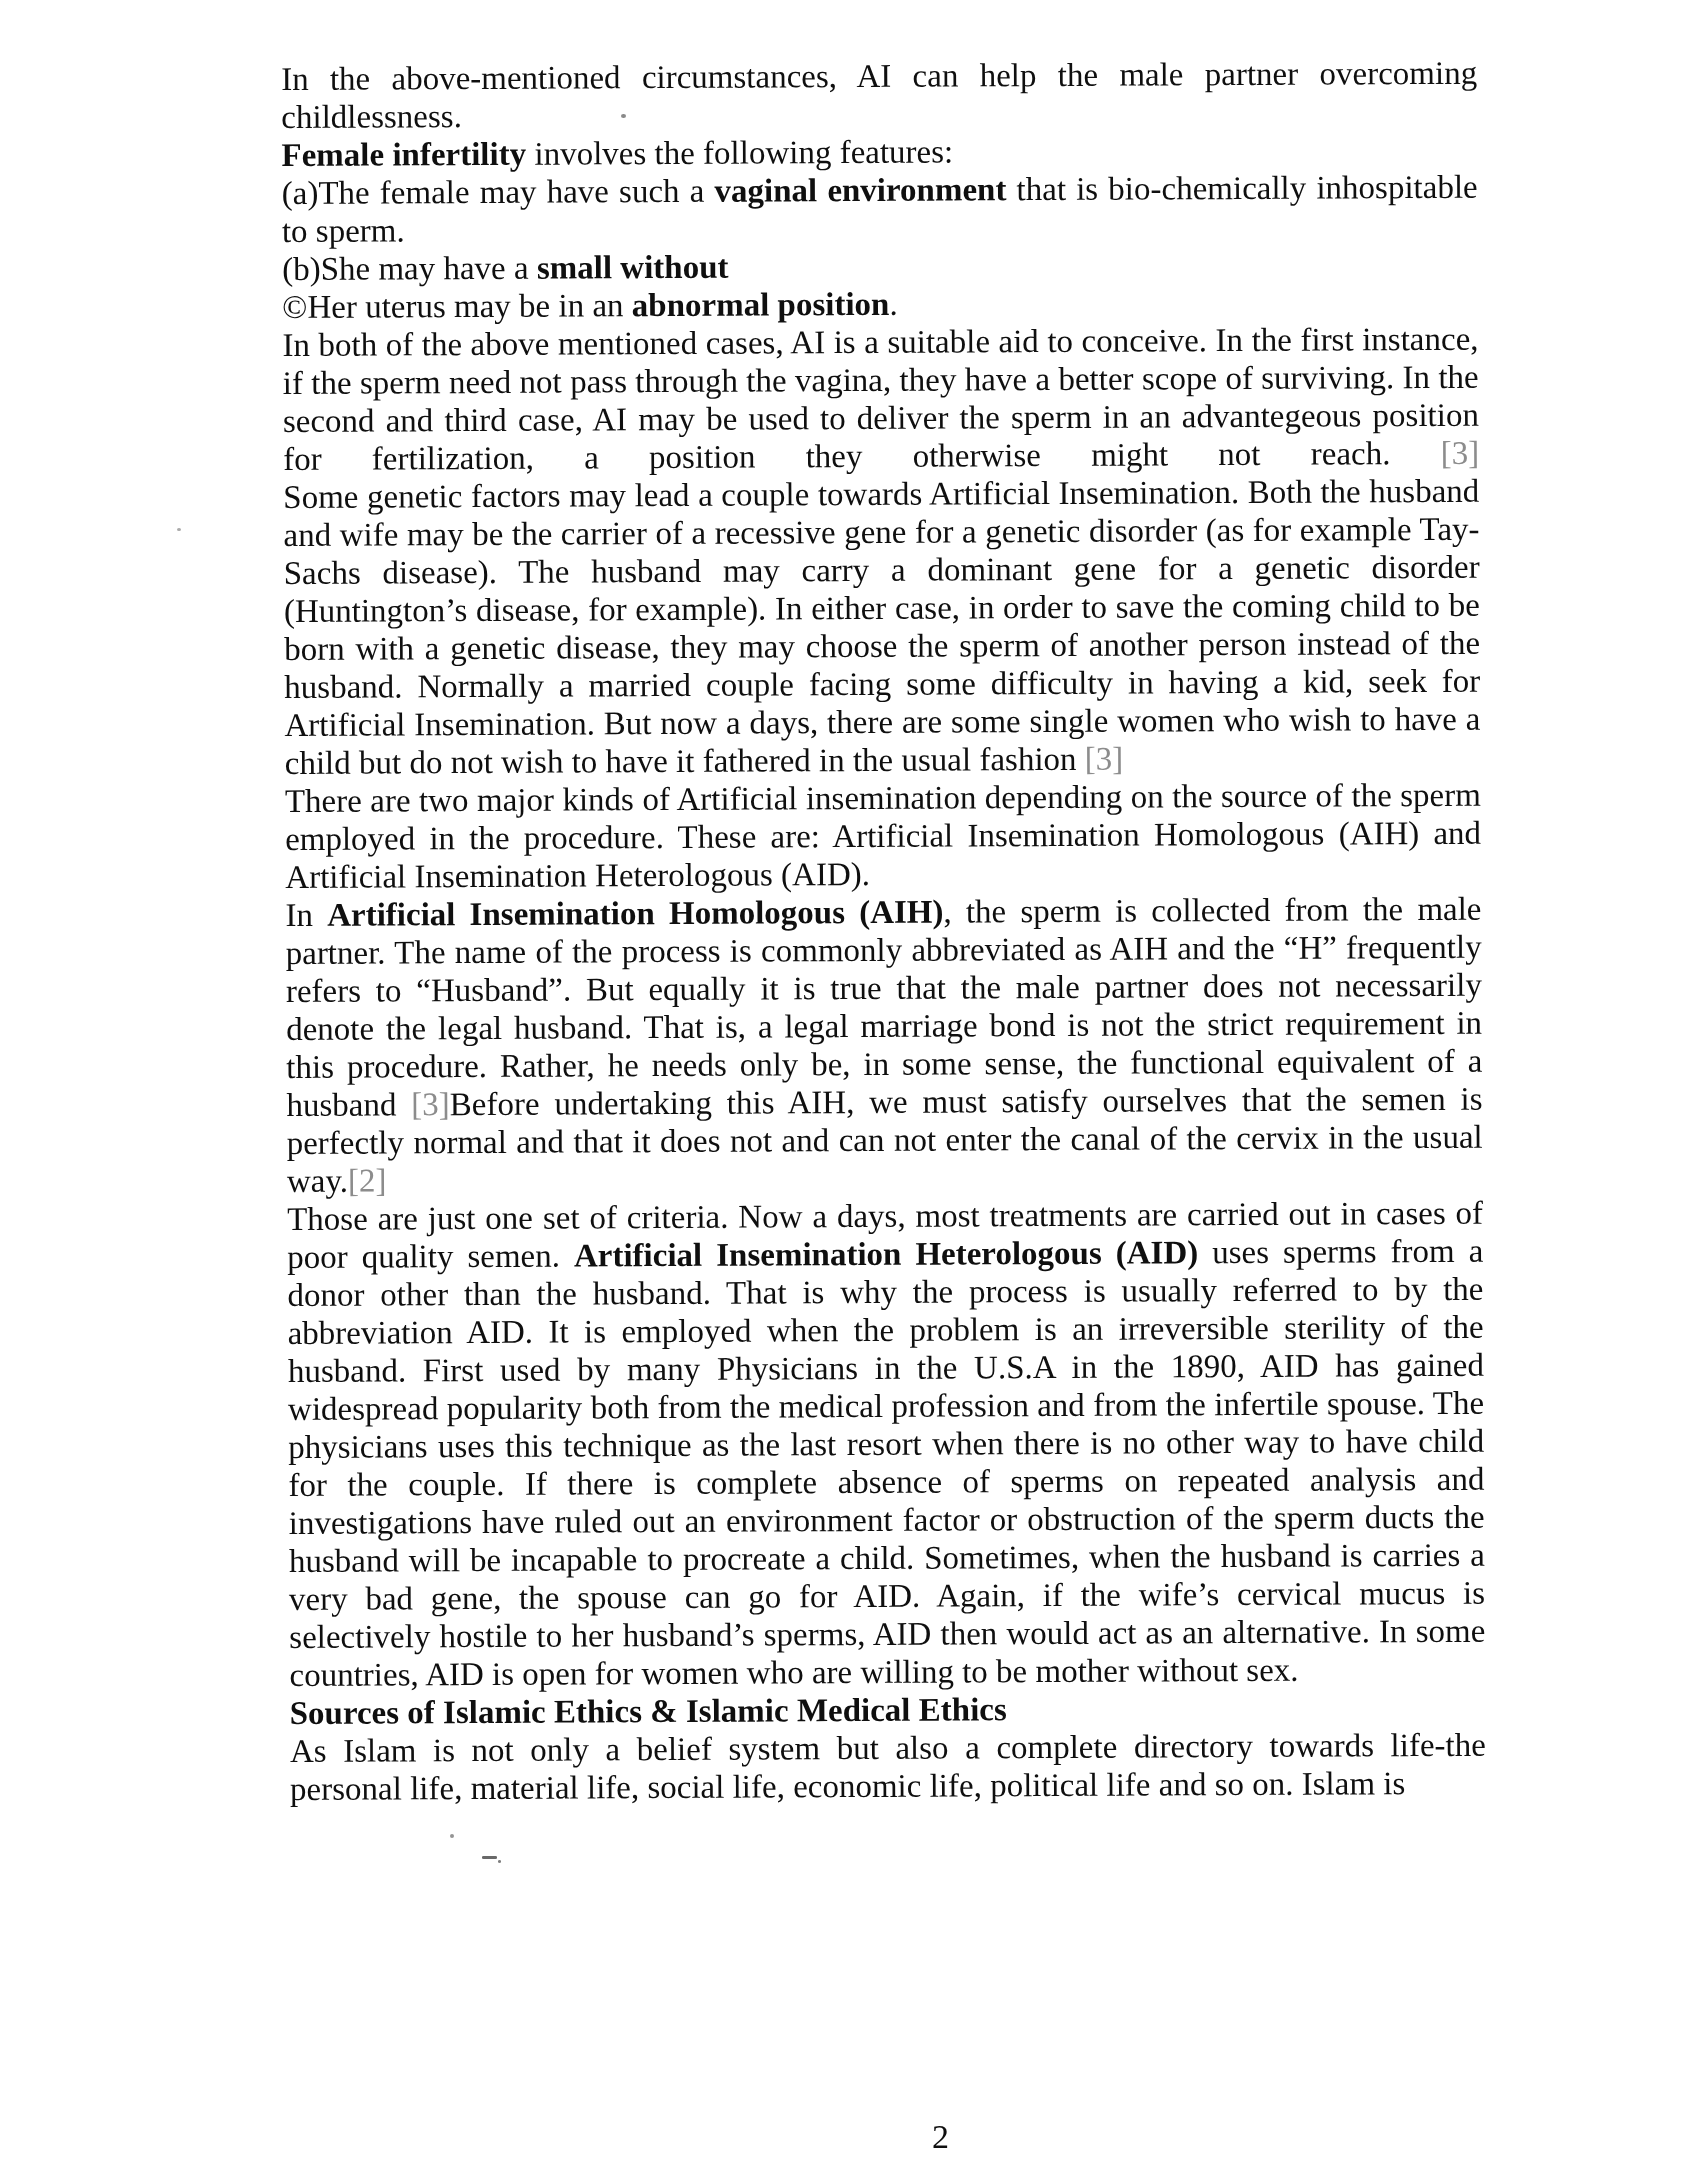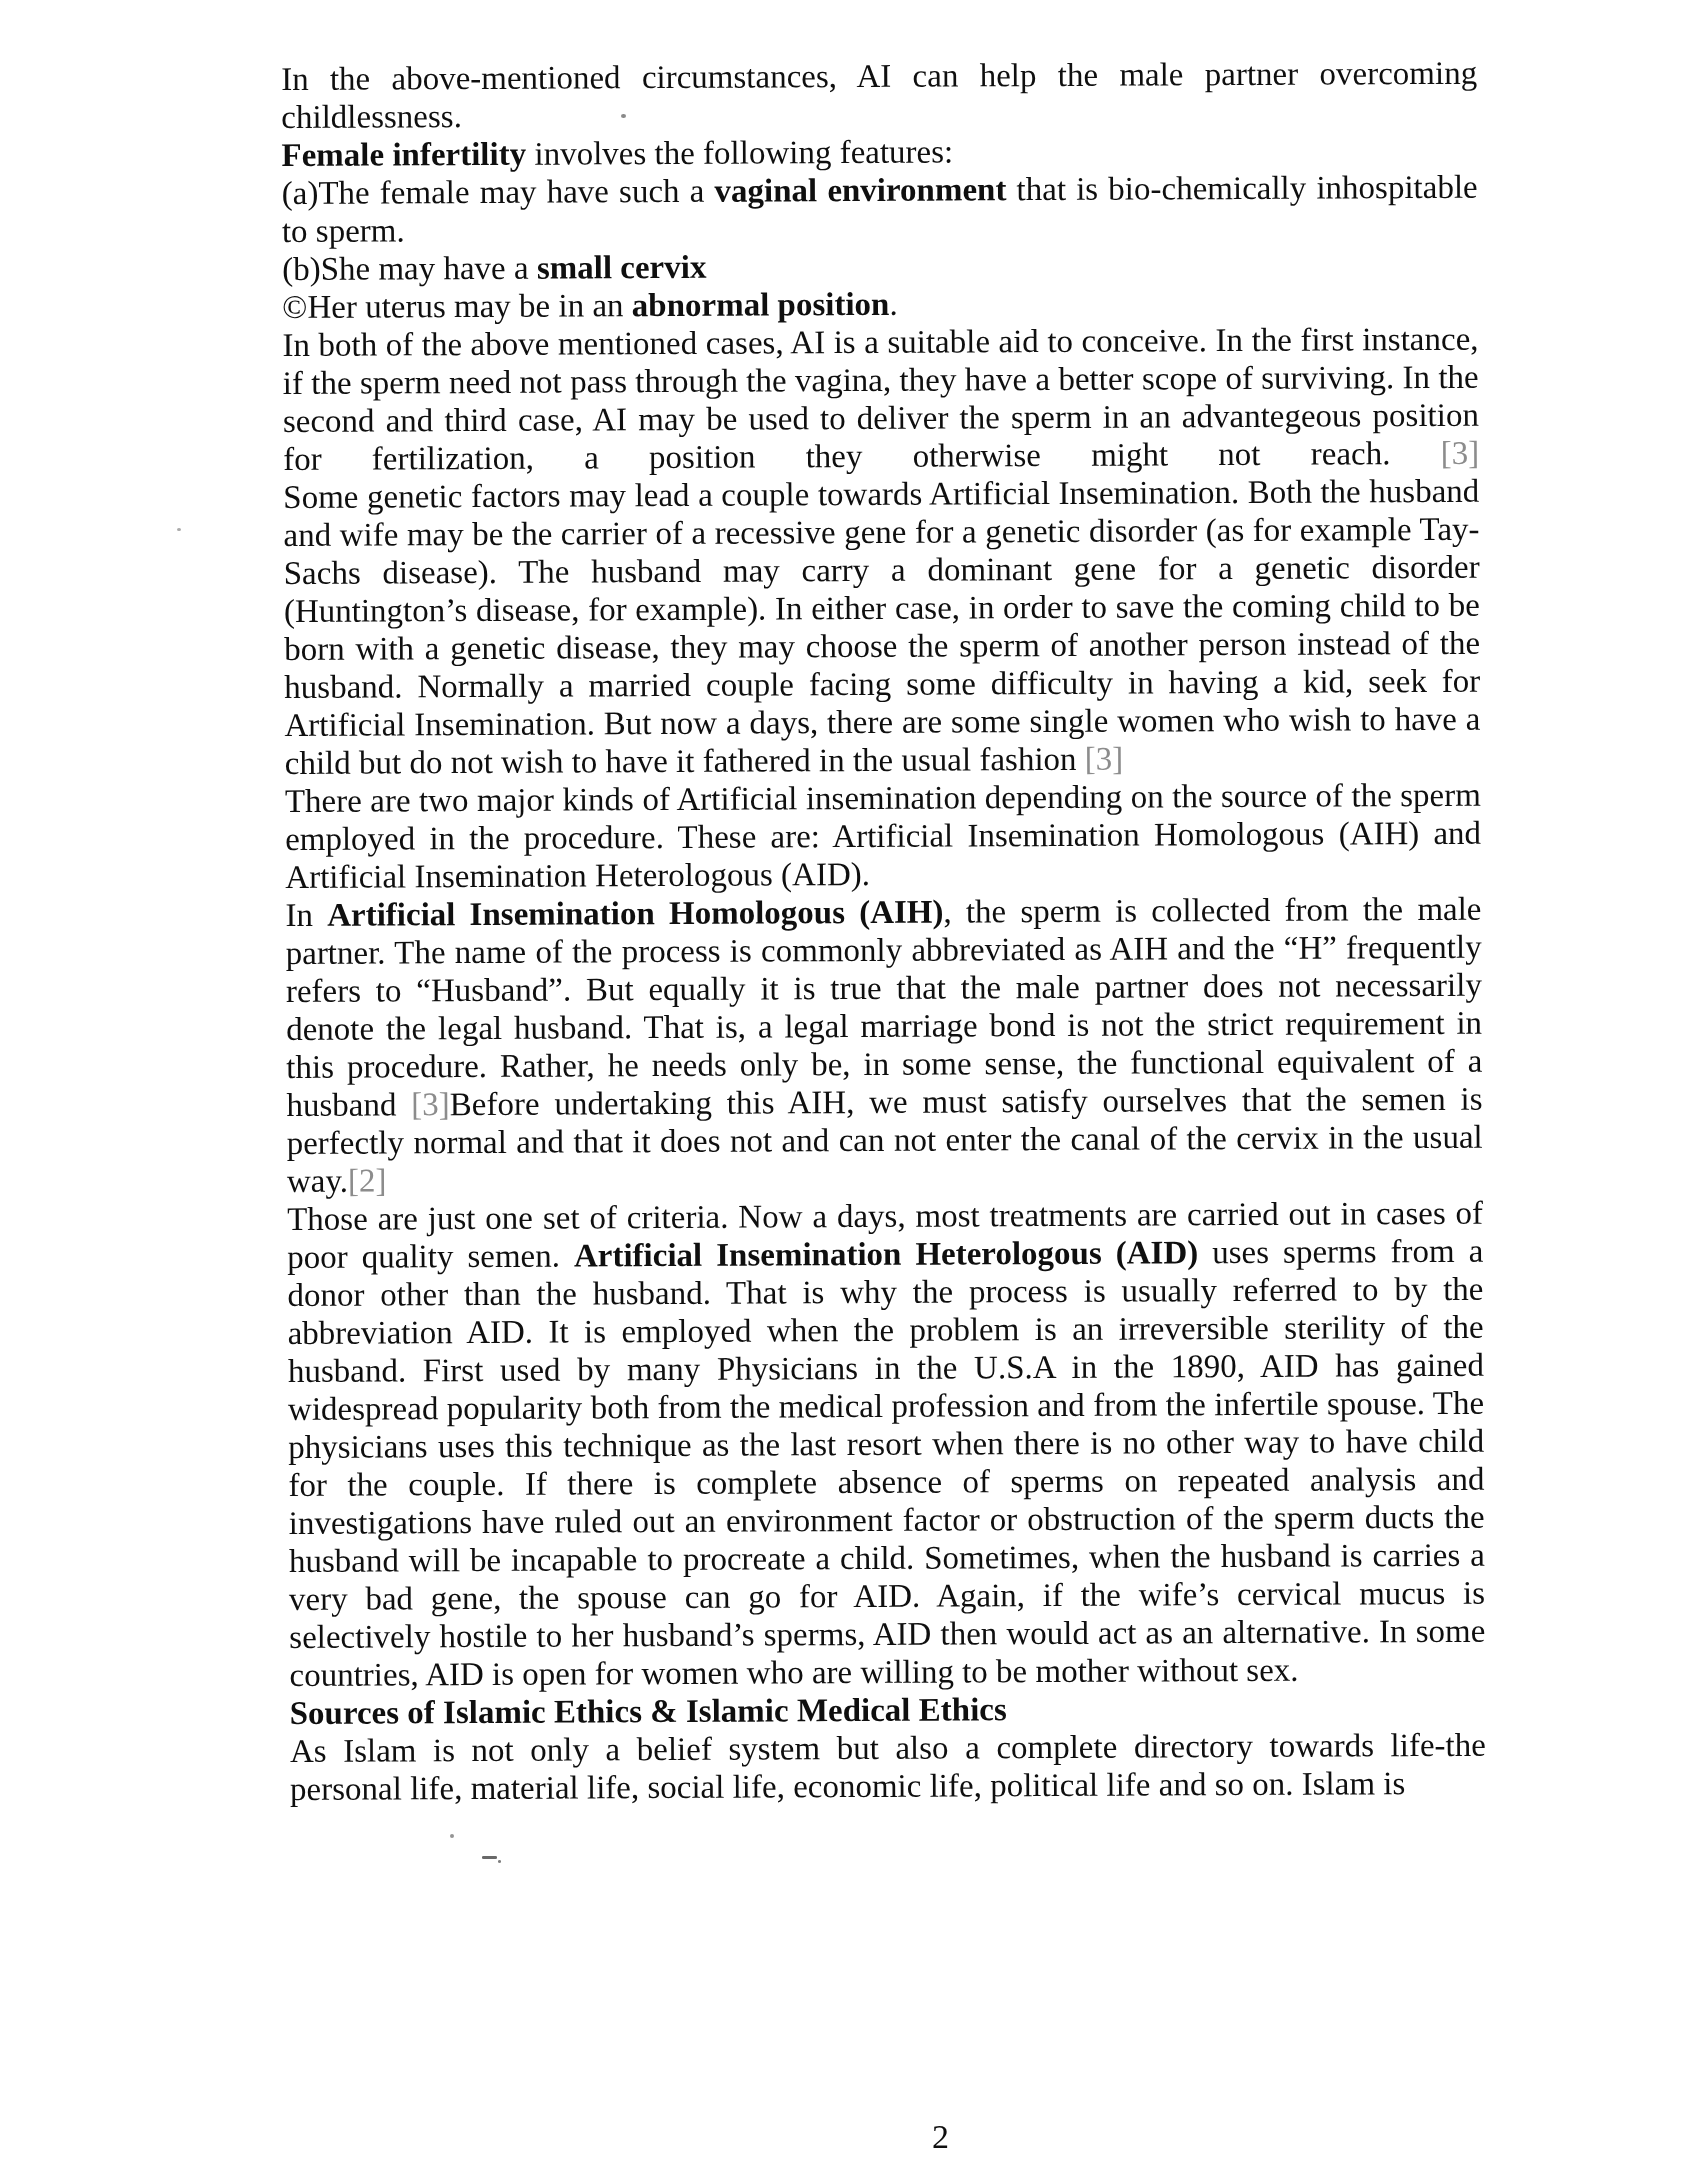--- a/index.html
+++ b/index.html
@@ -61,21 +61,21 @@
 <div class="page">
 
   <div class="text-block">
 
     <p><span>In the above-mentioned circumstances, AI can help the male partner overcoming childlessness.</span></p>
 
     <p><span class="b">Female infertility</span><span> involves the following features:</span></p>
 
     <p><span>(a)The female may have such a </span><span class="b">vaginal environment</span><span> that is bio-chemically inhospitable to sperm.</span></p>
 
-    <p><span>(b)She may have a </span><span class="b">small cervix</span></p>
+    <p><span>(b)She may have a </span><span class="b">small without</span></p>
 
     <p><span>©Her uterus may be in an </span><span class="b">abnormal position</span><span>.</span></p>
 
     <p class="align-last"><span>In both of the above mentioned cases, AI is a suitable aid to conceive. In the first instance, if the sperm need not pass through the vagina, they have a better scope of surviving. In the second and third case, AI may be used to deliver the sperm in an advantegeous position for fertilization, a position they otherwise might not reach. </span><span class="cite">[3]</span></p>
 
     <p><span>Some genetic factors may lead a couple towards Artificial Insemination. Both the husband and wife may be the carrier of a recessive gene for a genetic disorder (as for example Tay-Sachs disease). The husband may carry a dominant gene for a genetic disorder (Huntington’s disease, for example). In either case, in order to save the coming child to be born with a genetic disease, they may choose the sperm of another person instead of the husband. Normally a married couple facing some difficulty in having a kid, seek for Artificial Insemination. But now a days, there are some single women who wish to have a child but do not wish to have it fathered in the usual fashion </span><span class="cite">[3]</span></p>
 
     <p><span>There are two major kinds of Artificial insemination depending on the source of the sperm employed in the procedure. These are: Artificial Insemination Homologous (AIH) and Artificial Insemination Heterologous (AID).</span></p>
 
     <p><span>In </span><span class="b">Artificial Insemination Homologous (AIH)</span><span>, the sperm is collected from the male partner. The name of the process is commonly abbreviated as AIH and the “H” frequently refers to “Husband”. But equally it is true that the male partner does not necessarily denote the legal husband. That is, a legal marriage bond is not the strict requirement in this procedure. Rather, he needs only be, in some sense, the functional equivalent of a husband </span><span class="cite">[3]</span><span>Before undertaking this AIH, we must satisfy ourselves that the semen is perfectly normal and that it does not and can not enter the canal of the cervix in the usual way.</span><span class="cite">[2]</span></p>

